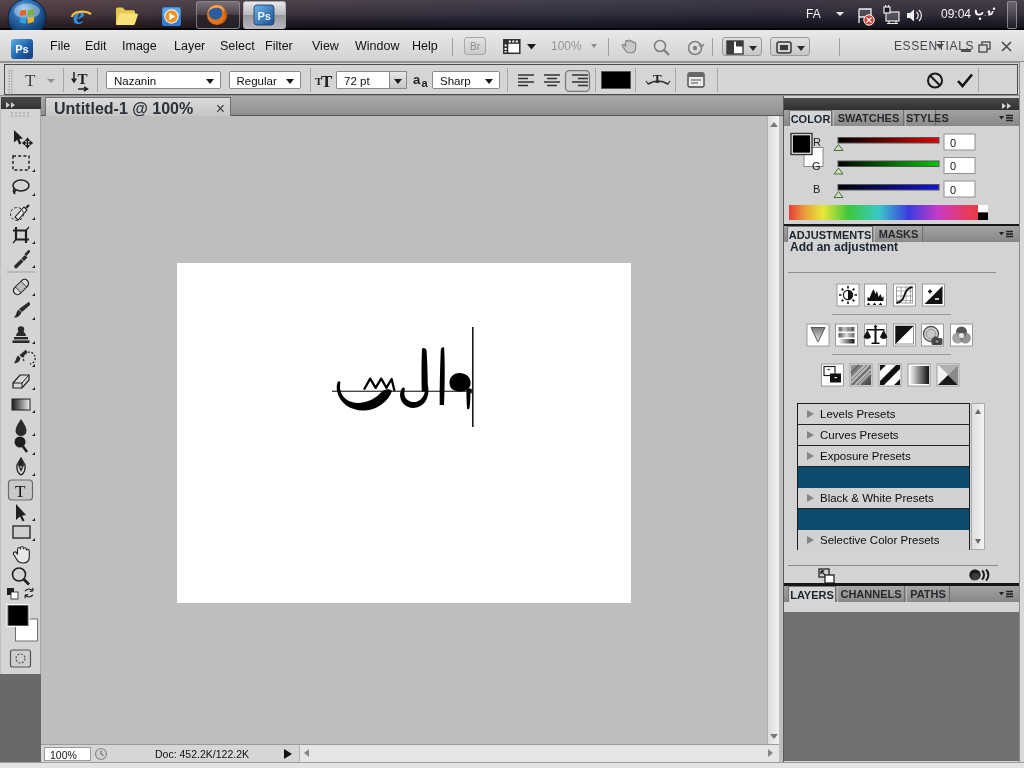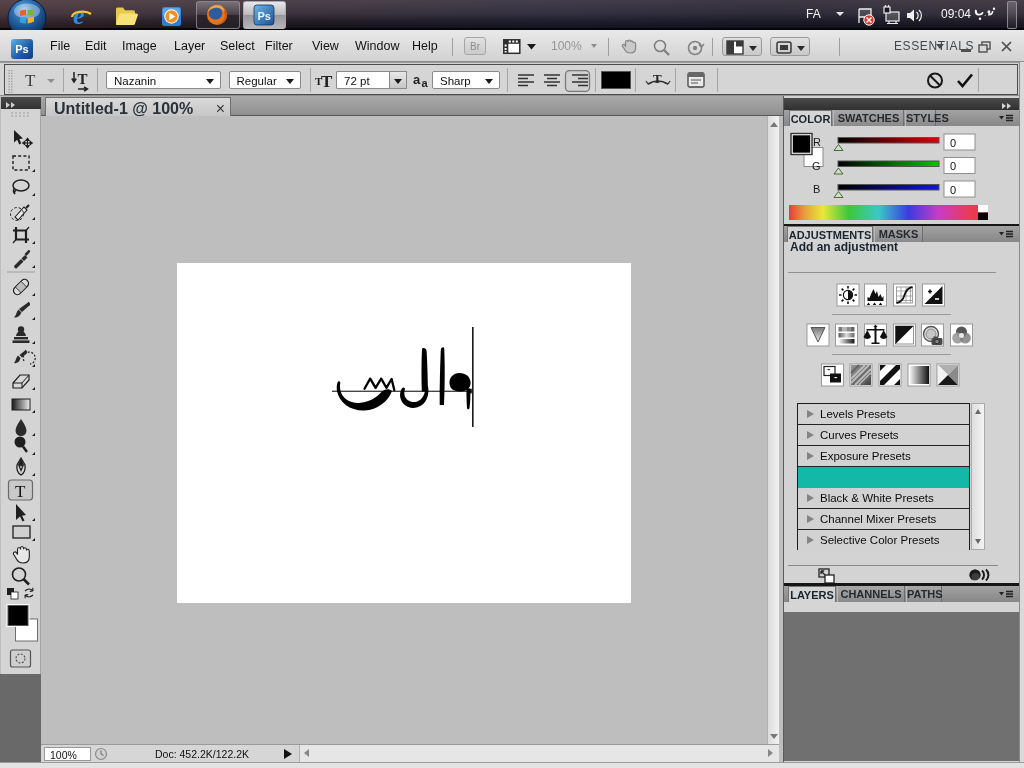--- a/index.html
+++ b/index.html
@@ -703,41 +703,37 @@
   <rect x="125" y="85" width="20" height="18" fill="url(#gm)"></rect>
 
   <g transform="translate(164,94)">
    <rect x="-10" y="-10" width="20" height="20" fill="#fff"></rect>
    <path d="M-10,-10 L10,-10 L0,0 Z" fill="#b0b0b0"></path>
    <path d="M-10,-10 L-10,10 L0,0 Z" fill="#f2f2f2"></path>
    <path d="M10,-10 L10,10 L0,0 Z" fill="#8a8a8a"></path>
    <path d="M-10,10 L10,10 L0,0 Z" fill="#1a1a1a"></path>
   </g>
  </svg>
- <div class="abs" style="left:13px;top:307px;width:173px;height:147px;border:1.5px solid #1c1c1c;background:#14b8a6">
+ <div class="abs" style="left:13px;top:307px;width:173px;height:147px;border:1.5px solid #1c1c1c;background:#0c4a6e">
   <div class="presetrow" style="top:0">
         <span class="ptri"></span>
         <span class="ptxt">Levels Presets</span>
       </div>
   <div class="presetrow" style="top:21px">
         <span class="ptri"></span>
         <span class="ptxt">Curves Presets</span>
       </div>
   <div class="presetrow" style="top:42px">
         <span class="ptri"></span>
         <span class="ptxt">Exposure Presets</span>
       </div>
   <div class="presetrow" style="top:84px">
         <span class="ptri"></span>
         <span class="ptxt">Black &amp; White Presets</span>
       </div>
-  <div class="presetrow" style="top:105px">
-        <span class="ptri"></span>
-        <span class="ptxt">Channel Mixer Presets</span>
-      </div>
   <div class="presetrow" style="top:126px;border-bottom:none">
         <span class="ptri"></span>
         <span class="ptxt">Selective Color Presets</span>
       </div>
  </div>
  <div class="abs" style="left:187px;top:307px;width:14px;height:147px;background:linear-gradient(to right,#dedede,#f4f4f4);border:1px solid #aaa">
   <span style="position:absolute;left:2.5px;top:5px;width:0;height:0;border-left:3.5px solid transparent;border-right:3.5px solid transparent;border-bottom:5px solid #666"></span>
   <span style="position:absolute;left:2.5px;bottom:5px;width:0;height:0;border-left:3.5px solid transparent;border-right:3.5px solid transparent;border-top:5px solid #666"></span>
  </div>
  <div class="abs" style="left:4px;top:469px;width:210px;height:1px;background:#8a8a8a"></div>
@@ -749,21 +745,21 @@
  <svg class="abs" style="left:185px;top:472px" width="22" height="14" viewBox="0 0 22 14">
   <circle cx="6" cy="7" r="5.5" fill="#1a1a1a"></circle>
   <circle cx="6.5" cy="9" r="4" fill="#fff"></circle>
   <circle cx="6" cy="7" r="5.5" fill="#1a1a1a" fill-opacity="0.85"></circle>
   <path d="M13,2.5 A6,6 0 0 1 13,11.5 M17,1.5 A7.5,7.5 0 0 1 17,12.5" stroke="#1a1a1a" stroke-width="2" fill="none"></path>
  </svg>
  <div class="abs" style="left:0;top:487px;width:235px;height:3px;background:#161616"></div>
  <div class="tabrow abs" style="top:490px">
   <div class="ptab on" style="left:4px;width:48px">LAYERS</div>
   <div class="ptab" style="left:53px;width:68px">CHANNELS</div>
-  <div class="ptab" style="left:122px;width:36px">PATHS</div>
+  <div class="ptab" style="left:122px;width:44px">PATHS</div>
   <svg class="pmenu" width="16" height="10">
         <path d="M0,2 L5,2 L2.5,5.5 Z" fill="#222"></path>
         <path d="M7,1.5 h9 M7,4 h9 M7,6.5 h9" stroke="#222" stroke-width="1.4"></path>
       </svg>
  </div>
  <div class="abs" style="left:0;top:506px;width:235px;height:10px;background:#d5d5d5"></div>
  <div class="abs" style="left:0;top:516px;width:235px;height:149px;background:#707070"></div>
 </div>
 <div id="rightstrip" class="abs"></div>
 

